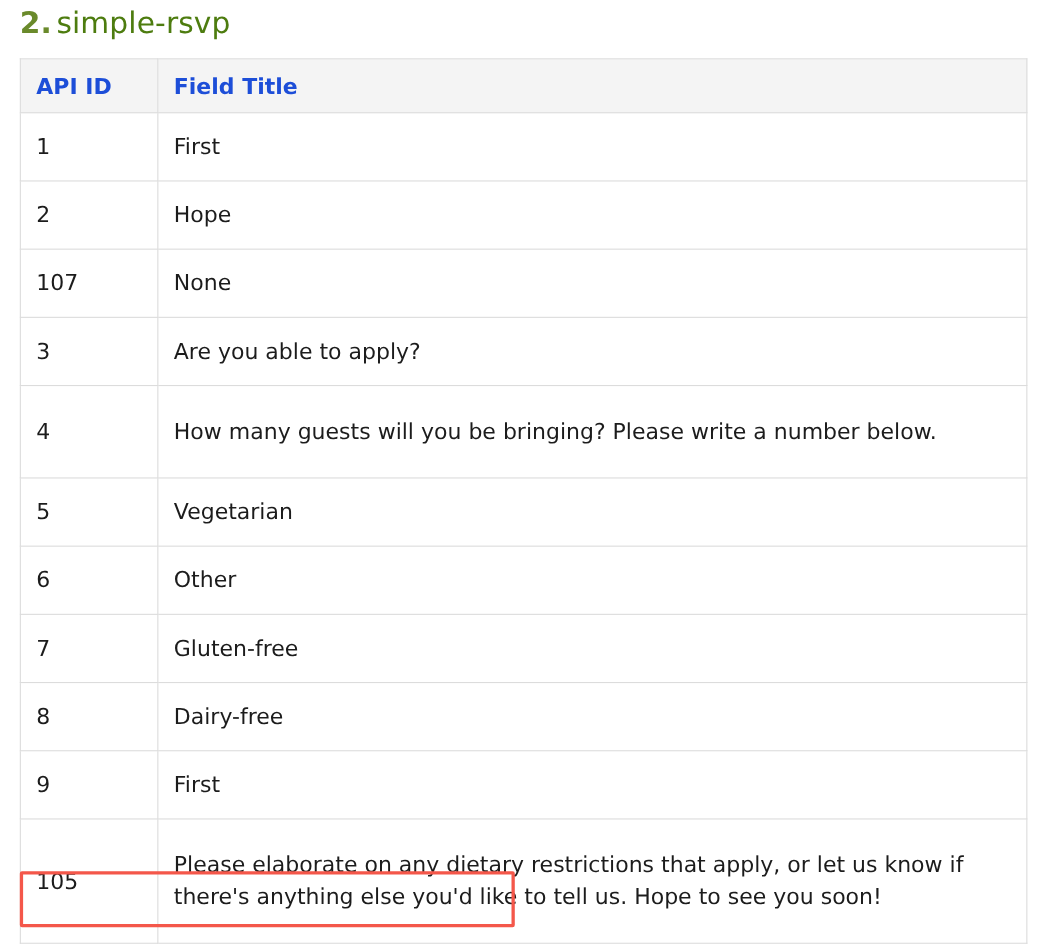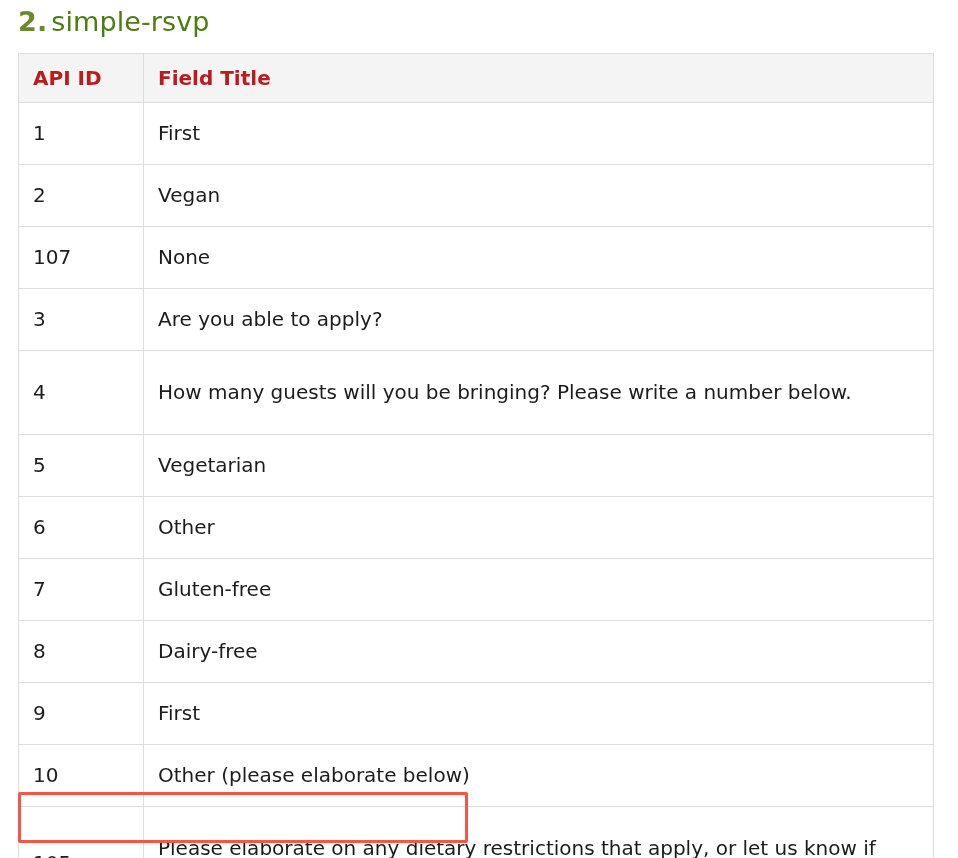--- a/index.html
+++ b/index.html
@@ -66,21 +66,21 @@
     vertical-align: middle;
     font-size: 20px;
     line-height: 29px;
     color: #1c1c1c;
   }
   .field-table thead th {
     background: #f4f4f4;
     font-weight: 700;
     height: 48px;
     font-size: 20px;
-    color: #b91c1c;
+    color: #1d4ed8;
   }
   .field-table tbody td {
     height: 49px;
     font-weight: 400;
     background: #ffffff;
   }
   .field-table tbody tr.tall td { height: 71px; }
   .field-table tbody tr.taller td { height: 100px; }
 
   .field-table td.cell-title {
@@ -121,21 +121,21 @@
         <th>Field Title</th>
       </tr>
     </thead>
     <tbody>
       <tr>
         <td class="cell-id">1</td>
         <td class="cell-title">First</td>
       </tr>
       <tr>
         <td class="cell-id">2</td>
-        <td class="cell-title">Vegan</td>
+        <td class="cell-title">Hope</td>
       </tr>
       <tr>
         <td class="cell-id">107</td>
         <td class="cell-title">None</td>
       </tr>
       <tr>
         <td class="cell-id">3</td>
         <td class="cell-title">Are you able to apply?</td>
       </tr>
       <tr class="tall">
@@ -155,24 +155,20 @@
         <td class="cell-title">Gluten-free</td>
       </tr>
       <tr>
         <td class="cell-id">8</td>
         <td class="cell-title">Dairy-free</td>
       </tr>
       <tr>
         <td class="cell-id">9</td>
         <td class="cell-title">First</td>
       </tr>
-      <tr>
-        <td class="cell-id">10</td>
-        <td class="cell-title">Other (please elaborate below)</td>
-      </tr>
       <tr class="taller">
         <td class="cell-id">105</td>
         <td class="cell-title">Please elaborate on any dietary restrictions that apply, or let us know if there's anything else you'd like to tell us. Hope to see you soon!</td>
       </tr>
 
     </tbody>
   </table>
 
   <div class="hash-highlight"></div>
 

